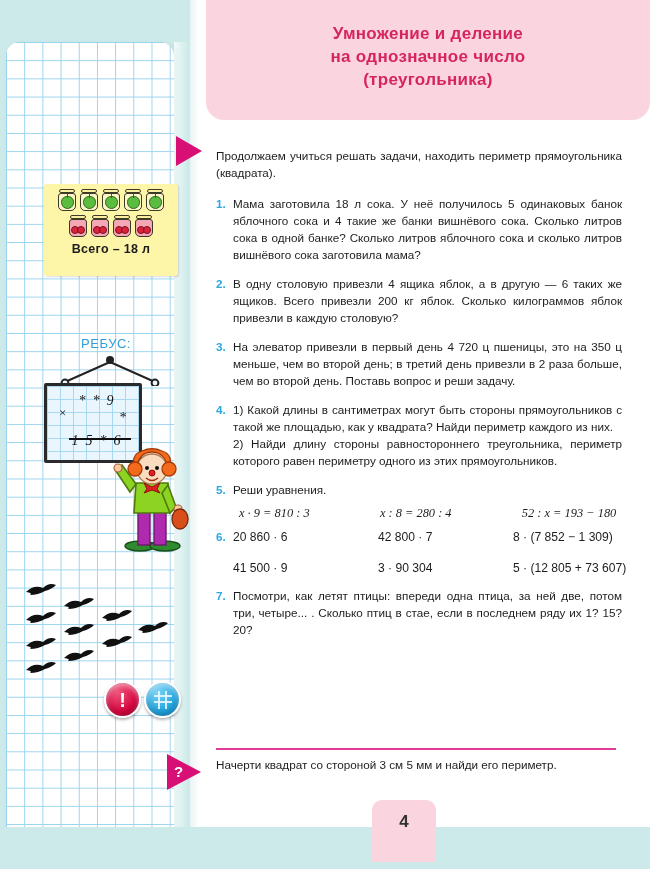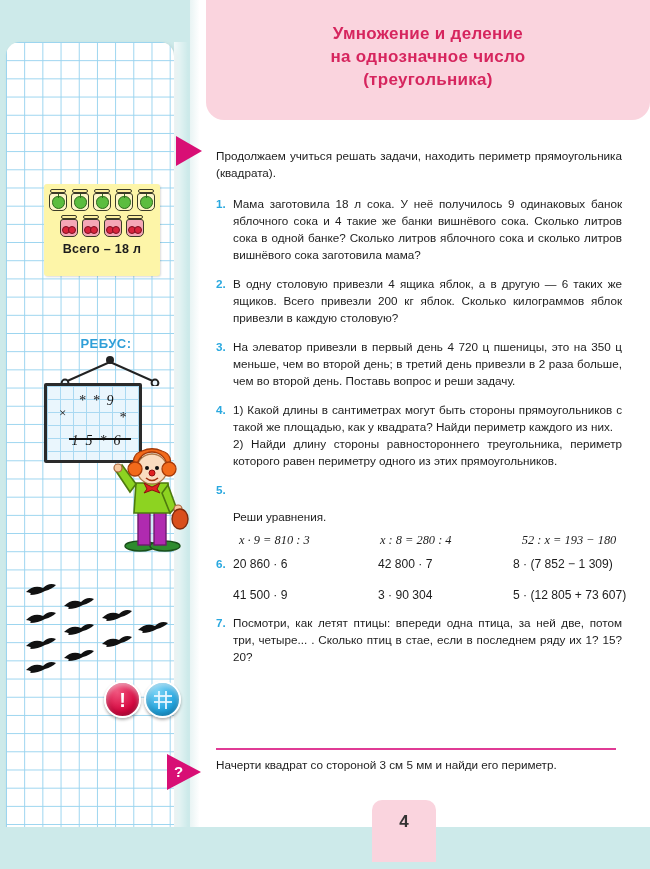--- a/index.html
+++ b/index.html
@@ -107,21 +107,21 @@
     border-top:18px solid transparent;border-bottom:18px solid transparent;
     border-left:34px solid #d80f75;
   }
   .q-glyph{
     position:absolute;left:174px;top:762px;color:#fff;font-weight:bold;
     font-size:15px;line-height:19px;
   }
 
   
   .jars-box{
-    position:absolute;left:44px;top:184px;width:116px;height:92px;
+    position:absolute;left:44px;top:184px;width:134px;height:92px;
     background:#fdf5a8;border-radius:3px;
     box-shadow:1px 1px 2px rgba(0,0,0,.14);
   }
   .jar-row{display:flex;justify-content:center;gap:4px;padding-top:5px;}
   .jar{width:18px;height:22px;position:relative;}
   .jar .lid{
     position:absolute;left:1px;top:0;width:16px;height:4px;
     background:#fdf0a0;border:1px solid #3b3b28;border-radius:2px;box-sizing:border-box;
   }
   .jar .body{
@@ -148,21 +148,21 @@
   .fruit-cherry:after{left:5px;}
   .jar-red .body{background:#f5a7b6;}
   .jars-label{
     text-align:center;font-size:12.5px;font-weight:bold;color:#1d1d1d;
     margin-top:5px;letter-spacing:.3px;
   }
 
   
   .rebus-label{
     position:absolute;left:46px;top:336px;width:120px;text-align:center;
-    color:#2f9fd8;font-weight:bold;font-size:13px;letter-spacing:.5px;
+    color:#2f9fd8;font-weight:normal;font-size:13px;letter-spacing:.5px;
   }
   .rebus-hanger{position:absolute;left:55px;top:356px;width:110px;height:30px;}
   .rebus-board{
     position:absolute;left:44px;top:383px;width:98px;height:80px;
     background:#eaf6fd;border:3px solid #2a2a2a;border-radius:2px;
     background-image:
       linear-gradient(to right,#a9d9f2 1px,transparent 1px),
       linear-gradient(to bottom,#a9d9f2 1px,transparent 1px);
     background-size:13px 13px;
     box-sizing:border-box;
@@ -373,21 +373,21 @@
 
   <div class="tri t1"></div>
 
   <div class="content">
 
     <p class="intro">Продолжаем  учиться  решать  задачи,  находить  периметр  прямоугольника   (квадрата).</p>
 
     <div class="task">
       <div class="tnum">1.</div>
       <div class="tbody">
-          <p>Мама  заготовила  18  л  сока.  У  неё  получилось  9  одинаковых  банок  яблочного  сока  и  4  такие  же  банки  вишнёвого  сока.  Сколько  литров  сока  в  одной  банке?  Сколько  литров  яблочного  сока  и  сколько  литров  вишнёвого  сока  заготовила  мама?</p>
+          <p>Мама  заготовила  18  л  сока.  У  неё  получилось  5  одинаковых  банок  яблочного  сока  и  4  такие  же  банки  вишнёвого  сока.  Сколько  литров  сока  в  одной  банке?  Сколько  литров  яблочного  сока  и  сколько  литров  вишнёвого  сока  заготовила  мама?</p>
         </div>
     </div>
 
     <div class="task">
       <div class="tnum">2.</div>
       <div class="tbody">
           <p>В  одну  столовую  привезли  4  ящика  яблок,  а  в  другую  —  6  таких  же  ящиков.  Всего  привезли  200  кг  яблок.  Сколько  килограммов  яблок  привезли  в  каждую  столовую?</p>
         </div>
     </div>
 
@@ -402,21 +402,21 @@
       <div class="tnum">4.</div>
       <div class="tbody">
         <p>1)  Какой  длины  в  сантиметрах  могут  быть  стороны  прямоугольников  с  такой  же  площадью,  как  у  квадрата?  Найди  периметр  каждого  из  них.</p>
         <p>2)  Найди  длину  стороны  равностороннего  треугольника,  периметр  которого  равен  периметру  одного  из  этих   прямоугольников.</p>
       </div>
     </div>
 
     <div class="task" style="margin-bottom:6px;">
       <div class="tnum">5.</div>
       <div class="tbody">
-        <p style="text-align:left;margin-top:27px;">Реши   уравнения.</p>
+        <p style="text-align:left;">Реши   уравнения.</p>
         <div class="eq-row">
           <span class="it">x · 9 = 810 : 3</span>
           <span class="it">x : 8 = 280 : 4</span>
           <span class="it">52 : x = 193 − 180</span>
         </div>
       </div>
     </div>
 
     <div class="task" style="margin-bottom:10px;">
       <div class="tnum">6.</div>

